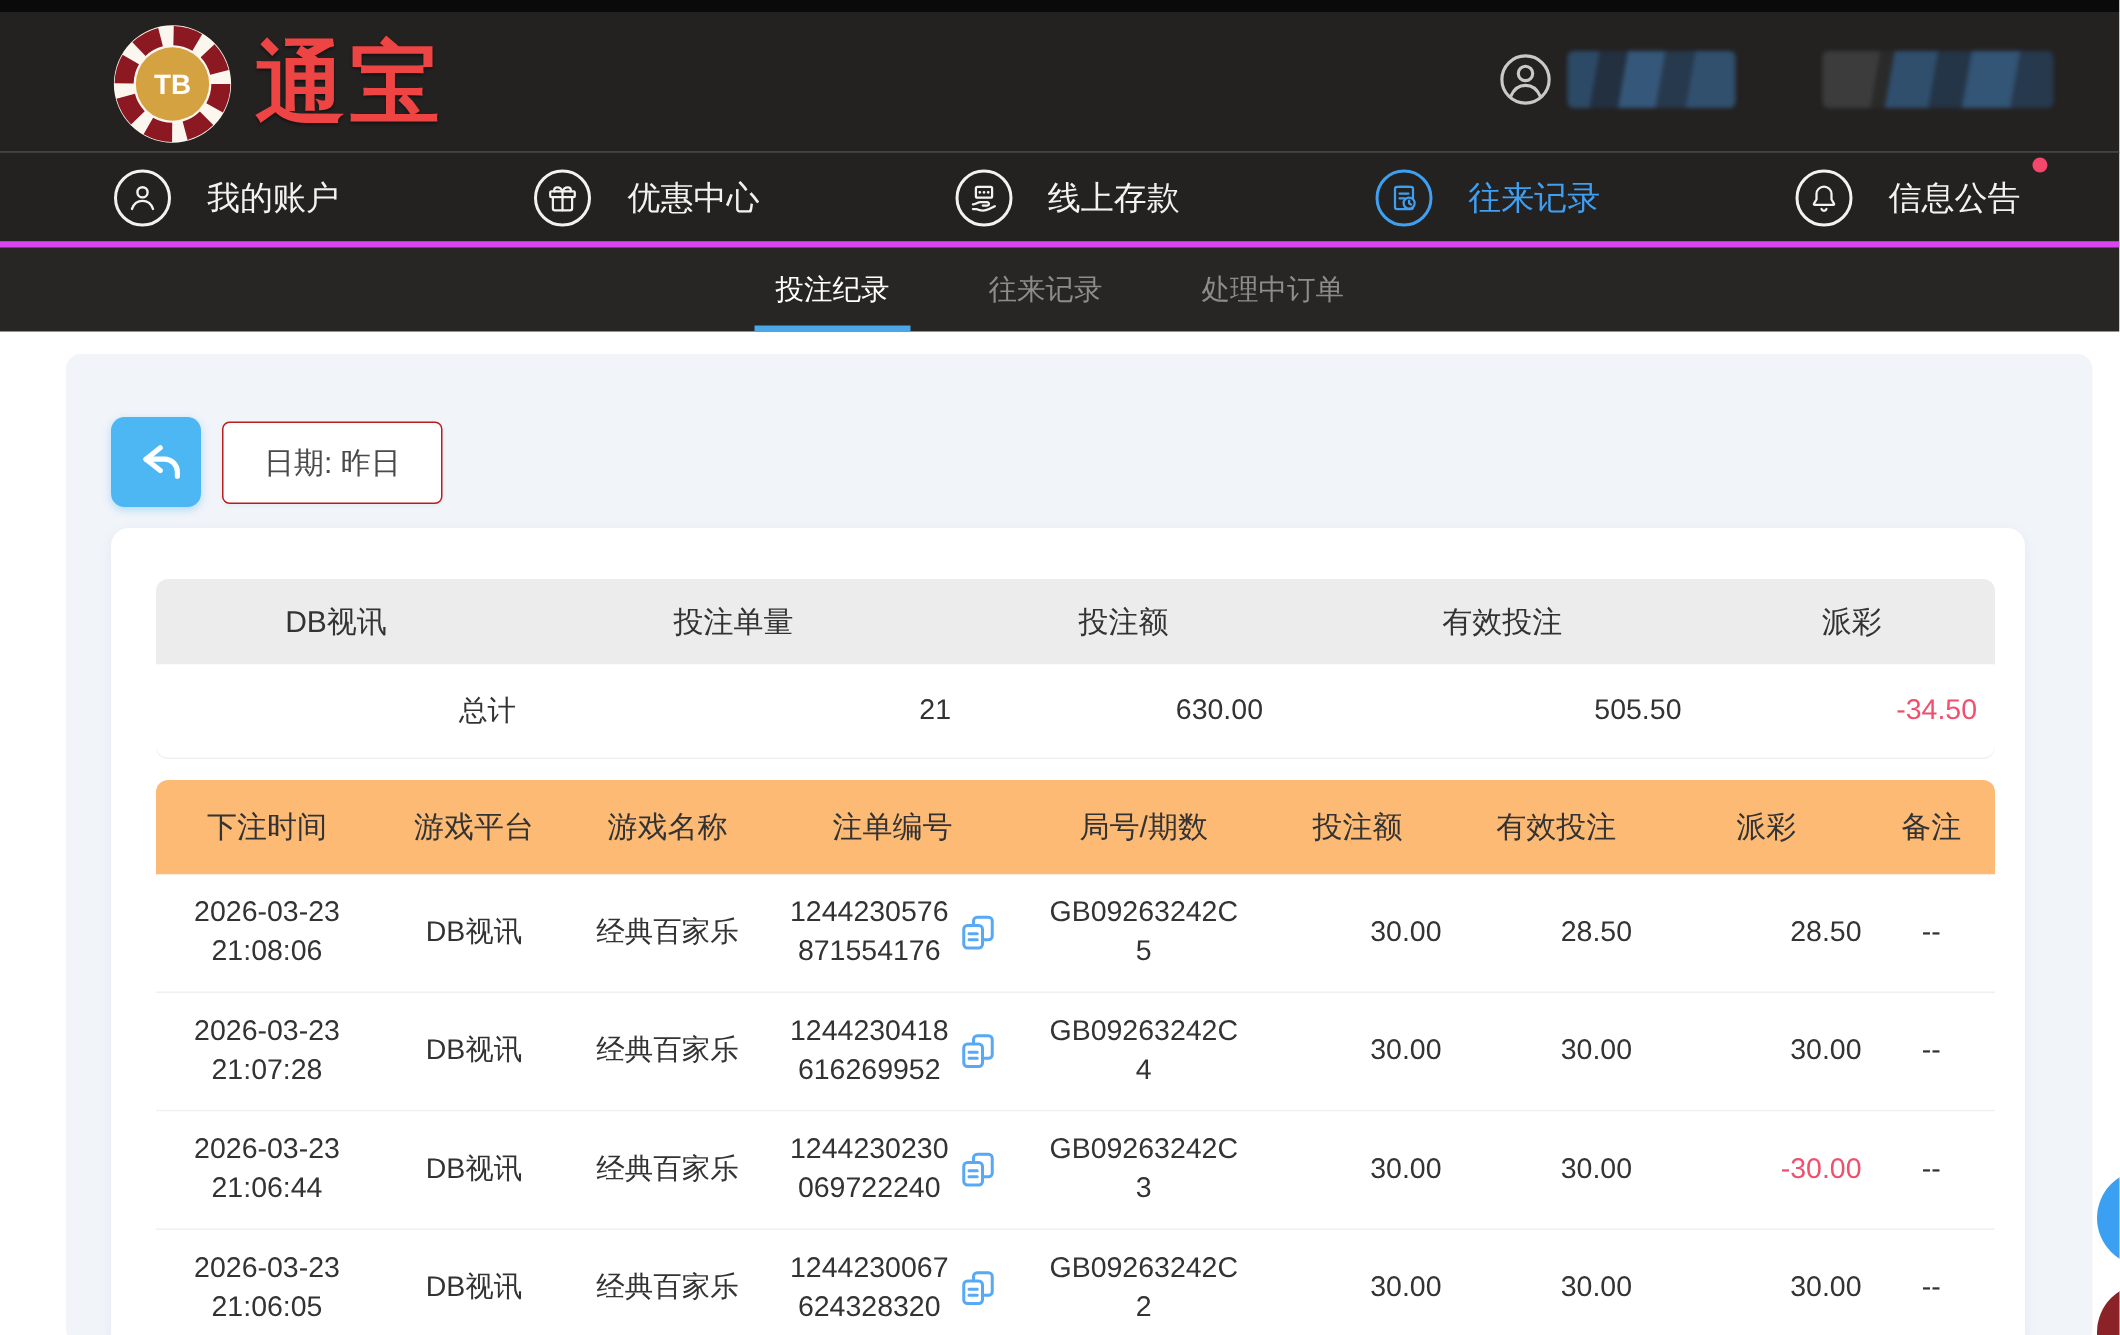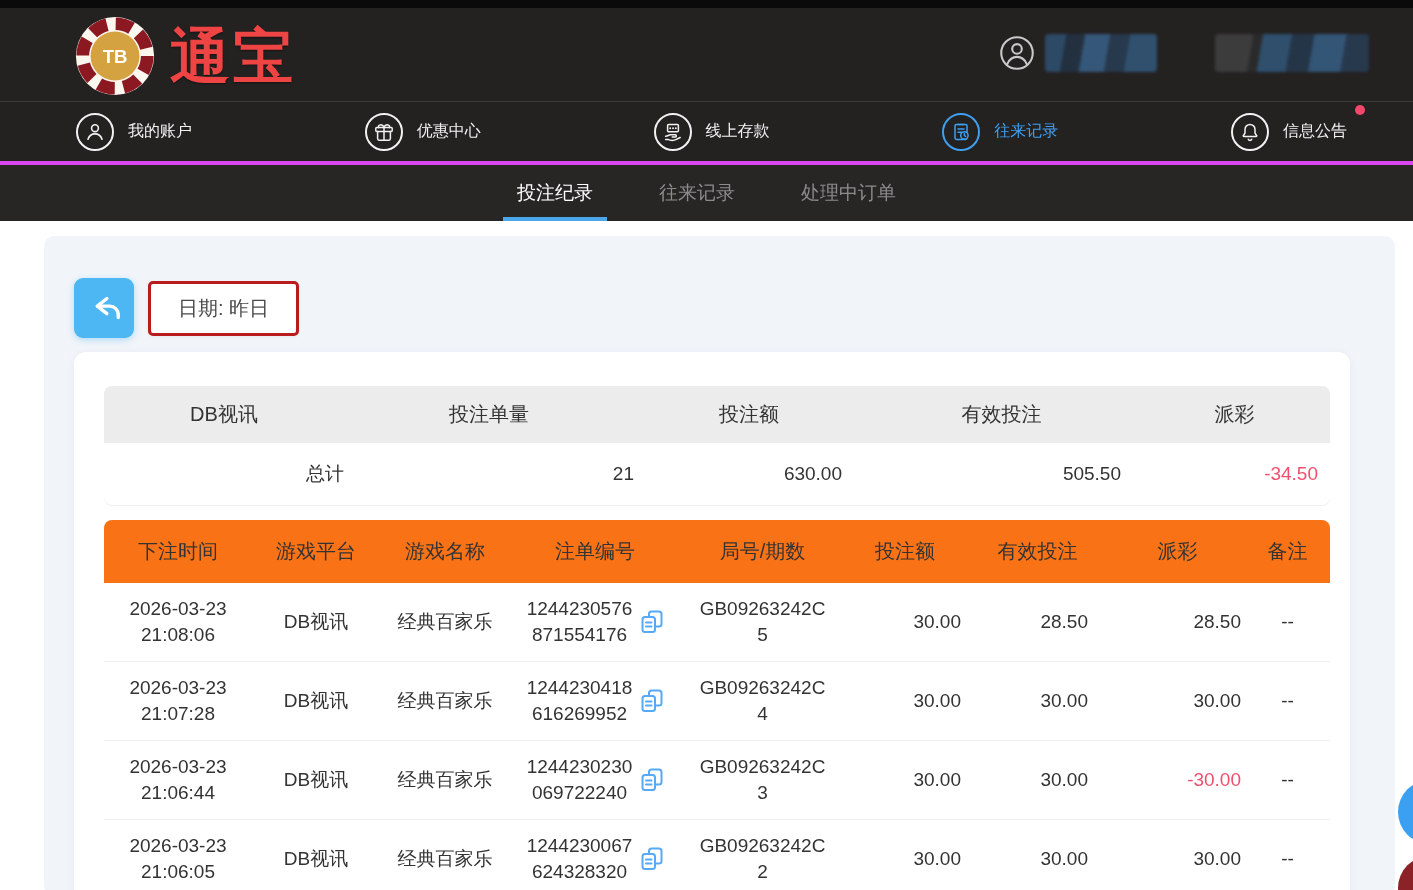--- a/index.html
+++ b/index.html
@@ -20,56 +20,56 @@
   .user-icon { width:36px; height:36px; color:#c9c9c9; margin-right:10px; }
   .redact { height:38px; border-radius:4px; filter:blur(1.4px); }
   .redact-1 { width:112px;
     background:linear-gradient(100deg,#2c4a66 0 18%,#233040 18% 34%,#35587a 34% 55%,#27394d 55% 72%,#30506e 72% 100%); }
   .redact-2 { width:154px; margin-left:58px;
     background:linear-gradient(100deg,#3c3c3c 0 24%,#2a2a2a 24% 30%,#2f4f6d 30% 48%,#243547 48% 62%,#335576 62% 82%,#27394d 82% 100%); }
   .main-nav {
     height:60px; background:#242121; border-top:1px solid #3d3d3d;
     display:flex; align-items:center; justify-content:space-between; padding:0 66px 0 76px;
   }
-  .nav-item { display:flex; align-items:center; gap:14px; color:#f2f2f2; font-size:16px; cursor:pointer; position:relative; white-space:nowrap; }
+  .nav-item { display:flex; align-items:center; gap:24px; color:#f2f2f2; font-size:22px; cursor:pointer; position:relative; white-space:nowrap; }
   .nav-item.active { color:#3f9ff0; }
   .nav-circle { width:38px; height:38px; border:2px solid currentColor; border-radius:50%;
     display:flex; align-items:center; justify-content:center; flex:0 0 auto; }
   .nav-circle svg { width:24px; height:24px; }
   .badge-dot { position:absolute; top:-8px; right:-18px; width:10px; height:10px; border-radius:50%; background:#f5476b; }
   .sub-nav { height:60px; background:#282525; border-top:4px solid #d946ef;
     display:flex; align-items:stretch; justify-content:center; gap:50px; }
   .tab { position:relative; display:flex; align-items:center; font-size:19px; color:#8c8c8c; cursor:pointer; padding:0 8px; }
   .tab.active { color:#fff; }
   .tab.active::after { content:""; position:absolute; left:-6px; right:-6px; bottom:0; height:4px; background:#4aa8ea; }
   
   .content-panel { position:absolute; left:44px; top:236px; width:1351px; height:660px;
     background:#f1f4f9; border-radius:10px; }
   .back-btn { position:absolute; left:30px; top:42px; width:60px; height:60px; border-radius:9px;
     background:#4db7f3; display:flex; align-items:center; justify-content:center; cursor:pointer;
     box-shadow:0 2px 6px rgba(77,183,243,.4); }
   .date-chip { position:absolute; left:104px; top:45px; height:55px; padding:0 27px;
-    background:#fff; border:3px solid #b91c1c; border-radius:5px; display:flex; align-items:center;
+    background:#fff; border:1px solid #b91c1c; border-radius:5px; display:flex; align-items:center;
     font-size:20px; color:#4a4a4a; box-shadow:0 1px 3px rgba(0,0,0,.04); }
   .card { position:absolute; left:30px; top:116px; width:1276px; height:544px;
     background:#fff; border-radius:12px 12px 0 0; box-shadow:0 2px 10px rgba(30,60,110,.05); overflow:hidden; }
   
   .summary { margin:34px 20px 0 30px; }
   .sum-head, .sum-row { display:grid; grid-template-columns:240px 290px 230px 275px 191px; align-items:center; }
   .sum-head { height:57px; background:#ececec; border-radius:8px 8px 0 0; }
   .sum-row  { height:62px; background:#fff; border-radius:0 0 8px 8px; box-shadow:0 1px 0 #f0f0f0; }
   .hcell { text-align:center; font-size:20px; color:#333; }
   .scell { text-align:right; font-size:19px; color:#333; }
   .r1 { text-align:right; padding-right:22px; }
   .r2 { text-align:right; padding-right:18px; }
   .r3 { text-align:right; padding-right:12px; }
   
   .detail { margin:15px 20px 0 30px; }
   .det-head, .det-row { display:grid; grid-template-columns:148px 128px 130px 170px 165px 120px 145px 135px 85px; align-items:center; }
-  .det-head { height:63px; background:#f97316; border-radius:8px 8px 0 0; }
+  .det-head { height:63px; background:#fdba74; border-radius:8px 8px 0 0; }
   .det-row { min-height:79px; background:#fff; border-bottom:1px solid #f0f0f0; }
   .cell { text-align:center; font-size:19px; color:#333; line-height:1.35; }
   .time-cell { display:flex; flex-direction:column; }
   .betid-cell { display:flex; align-items:center; justify-content:center; gap:7px; }
   .betid { width:106px; word-break:break-all; text-align:center; }
   .copy { width:24px; height:26px; color:#57a9f6; cursor:pointer; flex:0 0 auto; }
   .round { display:inline-block; width:136px; word-break:break-all; text-align:center; }
   .amt   { text-align:right; padding-right:4px; }
   .valid { text-align:right; padding-right:22px; }
   .pay   { text-align:right; padding-right:4px; }

